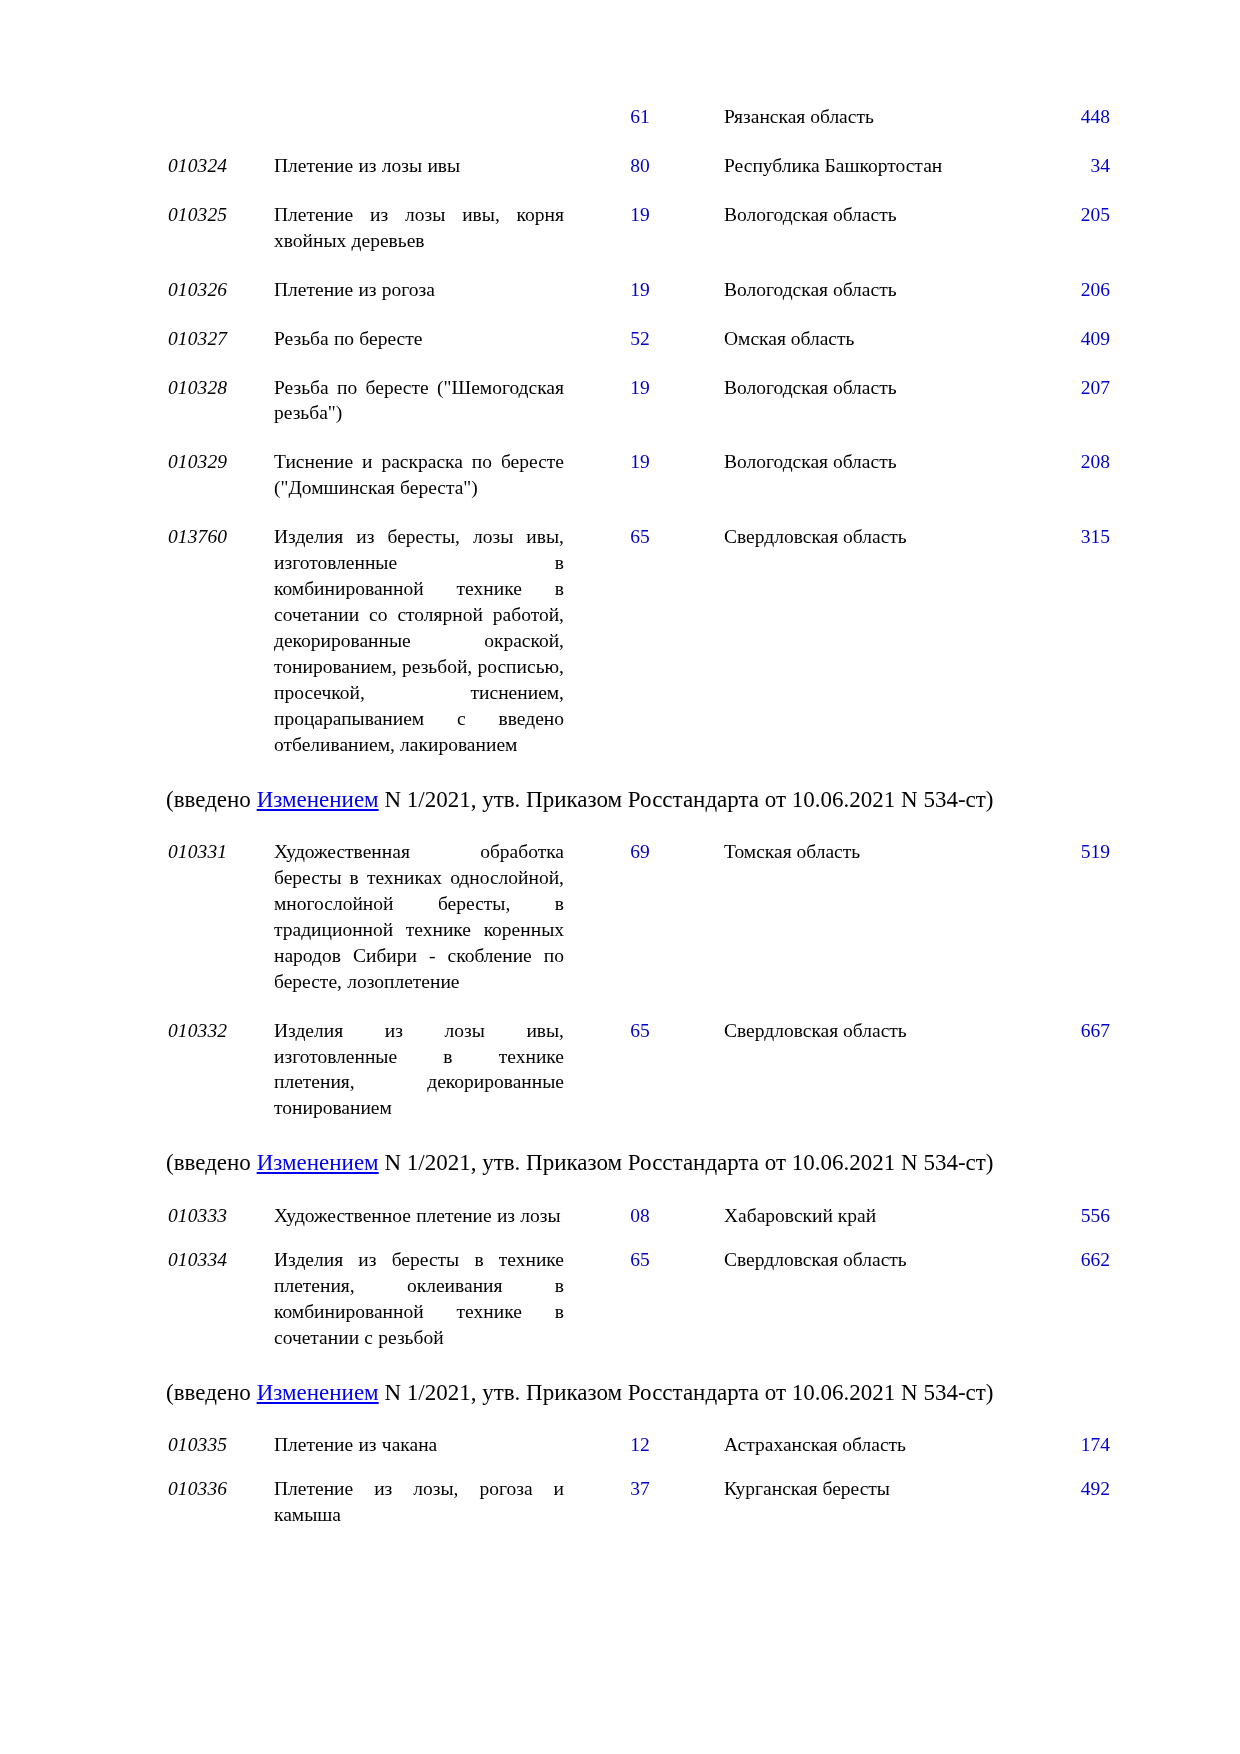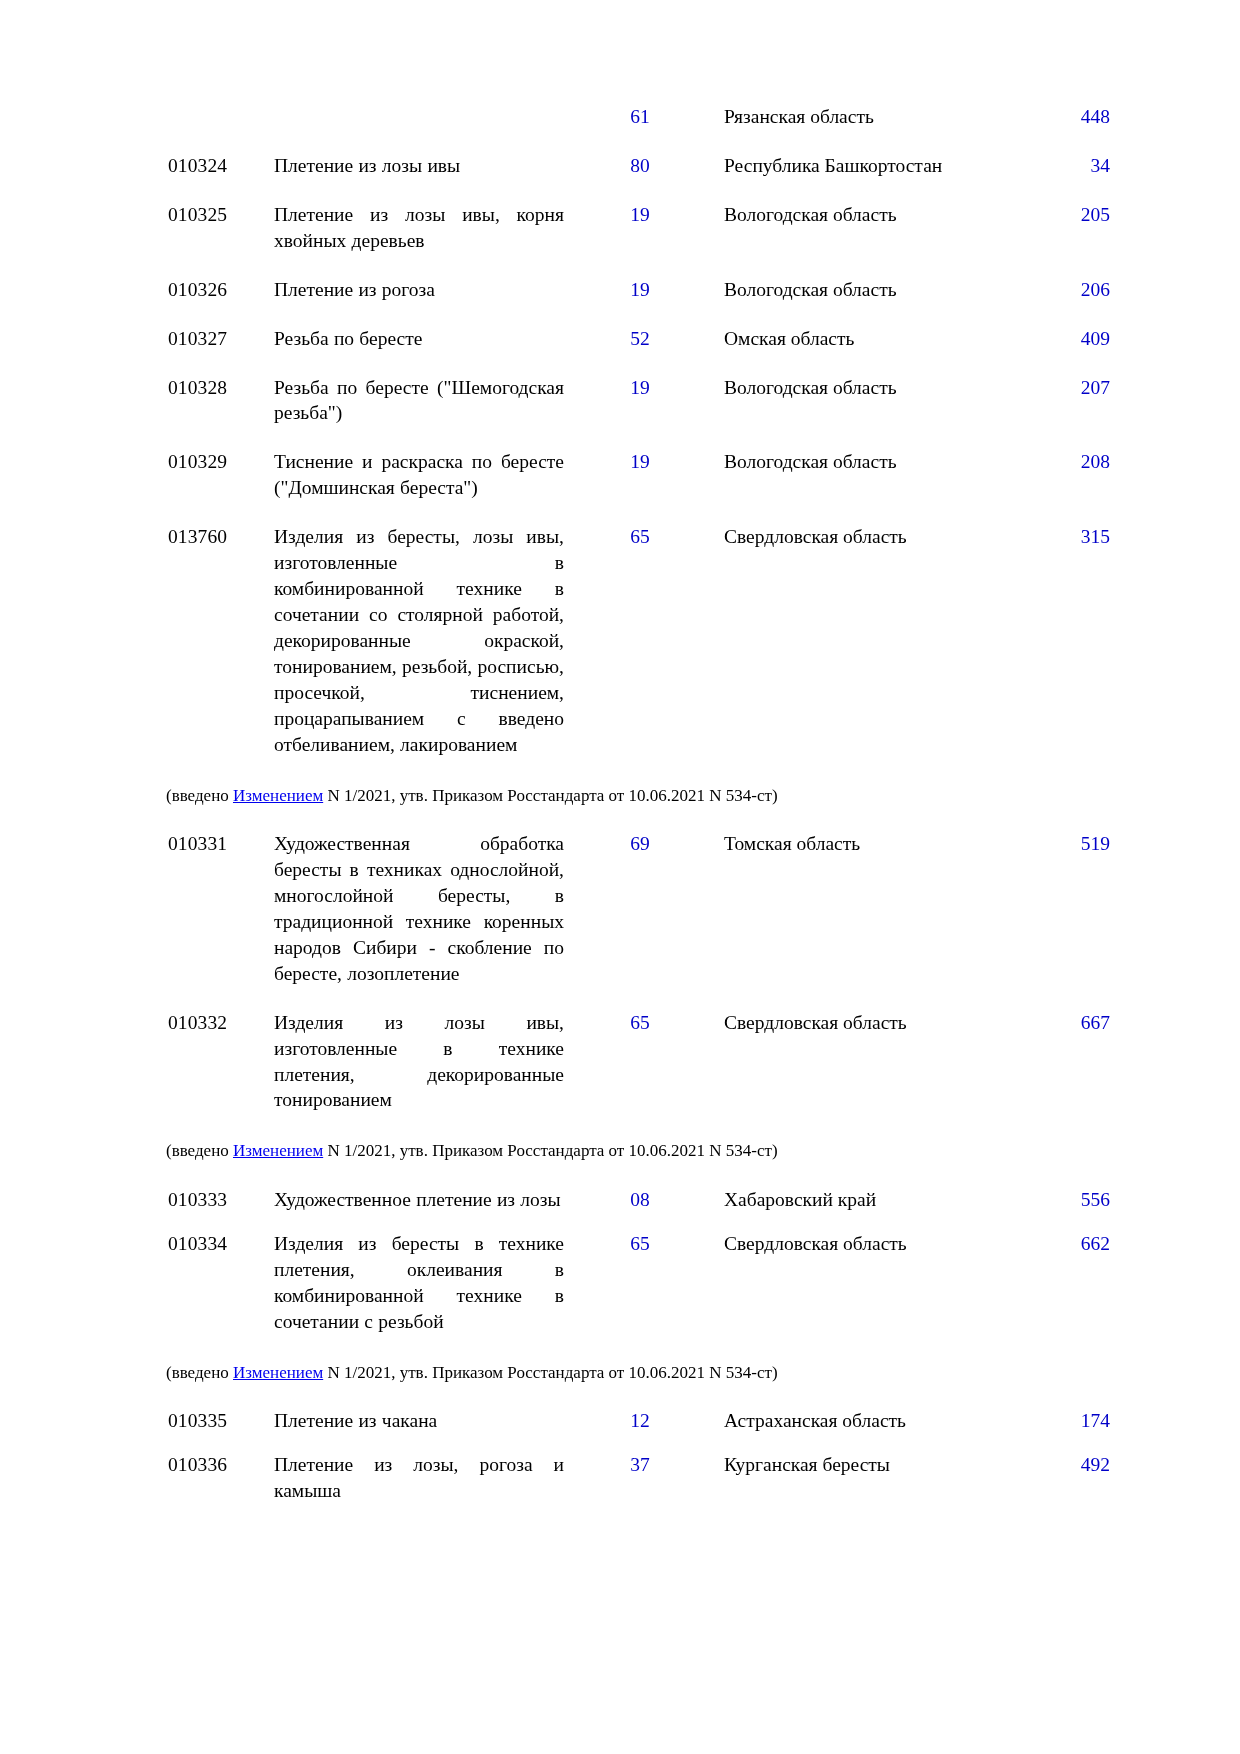--- a/index.html
+++ b/index.html
@@ -48,20 +48,21 @@
   col.c-gap4  { width: 44px; }
   col.c-num   { width: 62px; }
 
   .row-spacer td { height: 23px; line-height: 23px; font-size: 1px; }
   .row-spacer-sm td { height: 18px; line-height: 18px; font-size: 1px; }
 
   .cell-code {
     text-align: left;
     white-space: nowrap;
     letter-spacing: 0.1px;
+    font-style: italic;
   }
   .cell-name {
     text-align: justify;
     text-align-last: justify;
     hyphens: none;
     word-spacing: 0.02em;
   }
   .cell-name.left-last {
     text-align: justify;
     text-align-last: left;
@@ -83,21 +84,21 @@
   }
   .cell-num {
     text-align: right;
     color: #0000c8;
     white-space: nowrap;
   }
 
   .note {
     margin: 0;
     padding: 0;
-    font-size: 17px;
+    font-size: 23px;
     line-height: 1.33;
     color: #000000;
     white-space: nowrap;
     font-family: Liberation Serif, serif;
   }
   .note .link {
     color: #0000ee;
   }
   .note-block {
     margin-top: 27px;

